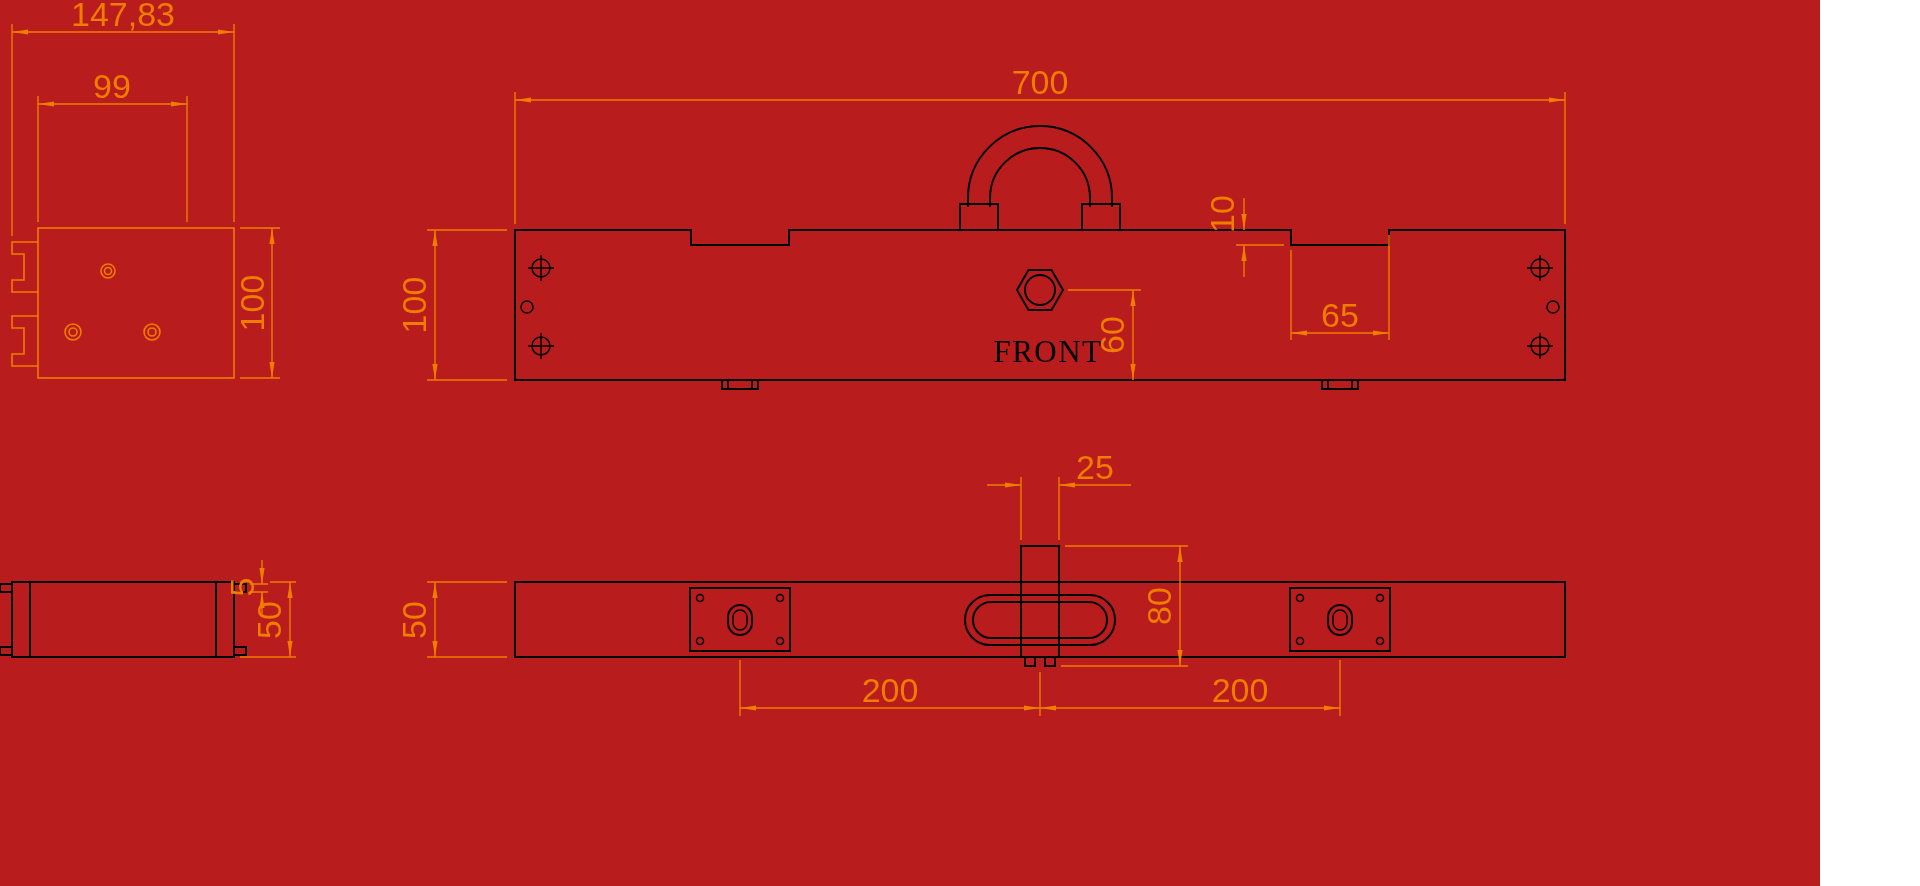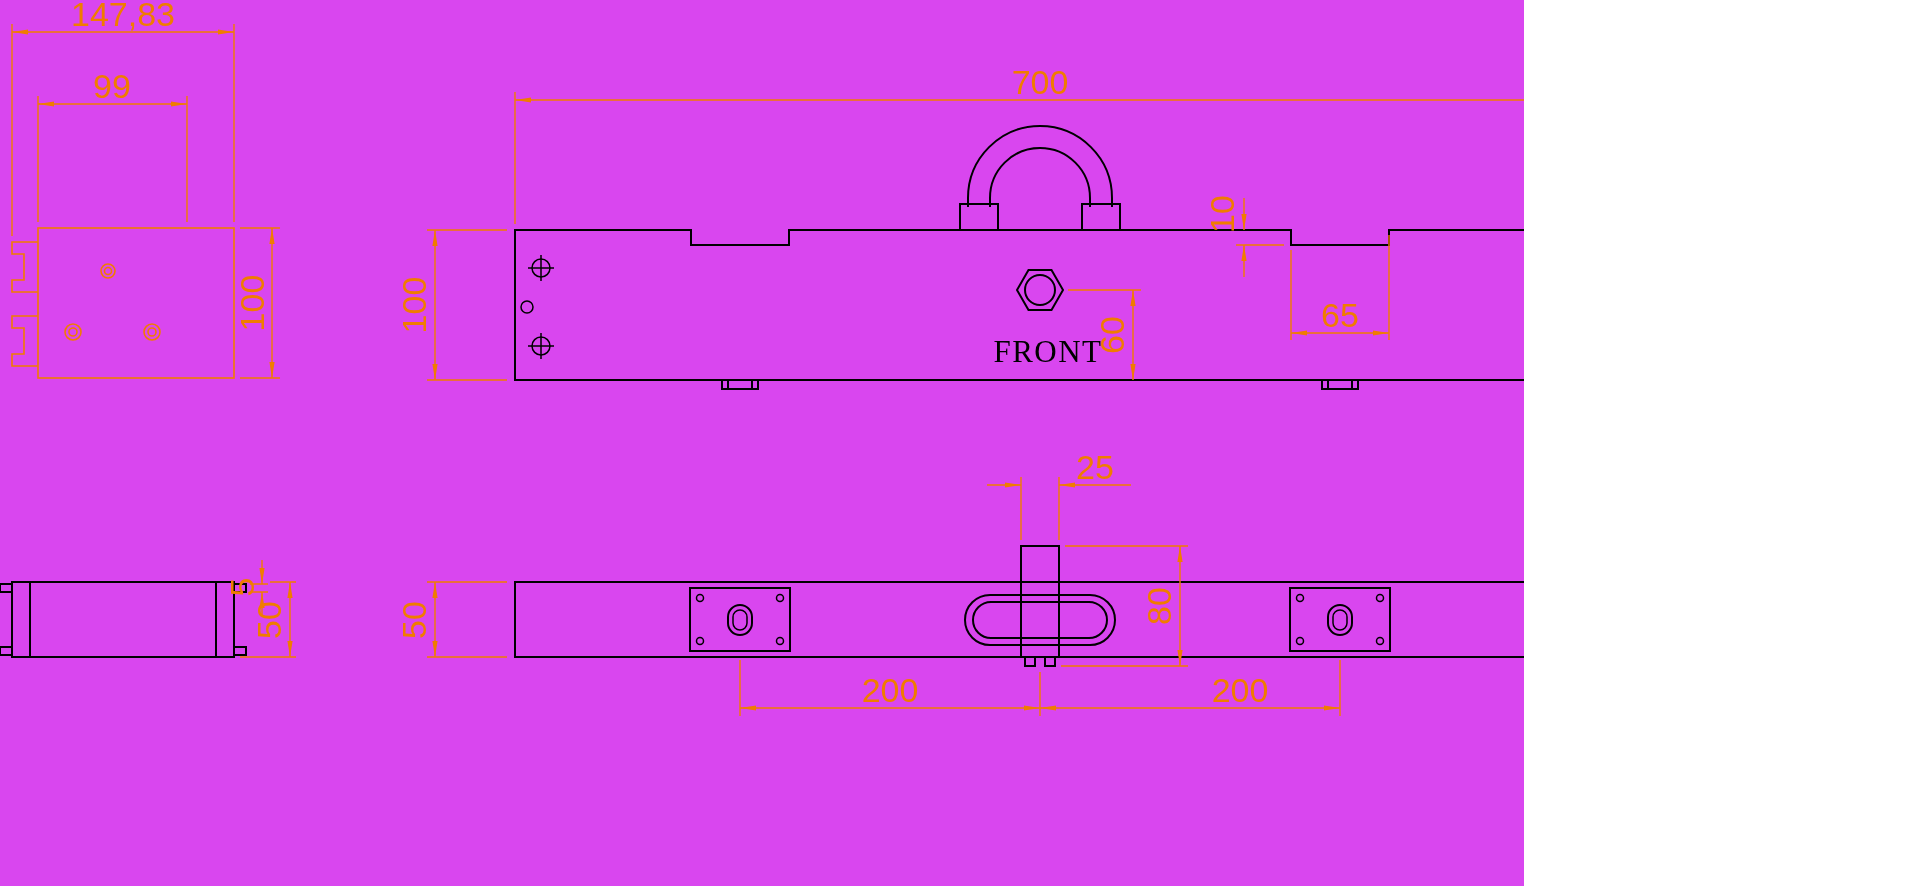--- a/index.html
+++ b/index.html
@@ -1,16 +1,16 @@
 <!DOCTYPE html>
 <html><head>
 <meta charset="utf-8">
 <style>
   html,body{margin:0;padding:0;background:#ffffff;}
-  .canvas{position:relative;width:1524px;height:886px;background:#d946ef;overflow:hidden;}
+  .canvas{position:relative;width:1820px;height:886px;background:#b91c1c;overflow:hidden;}
   svg{display:block;}
   
   .pk{stroke:#000000;stroke-width:2;fill:none;stroke-linejoin:miter;stroke-linecap:butt;}
   .pk-thin{stroke:#000000;stroke-width:1.5;fill:none;}
   
   .og{stroke:#F07C00;stroke-width:1.6;fill:none;}
   
   .dl{stroke:#F07C00;stroke-width:1.4;fill:none;}
   .dim-text{fill:#F07C00;stroke:none;font-family:"Liberation Sans",sans-serif;font-size:34px;text-anchor:middle;}
   .front-text{fill:#000000;stroke:none;font-family:"Liberation Serif",serif;font-size:31px;text-anchor:middle;letter-spacing:1.5px;}

